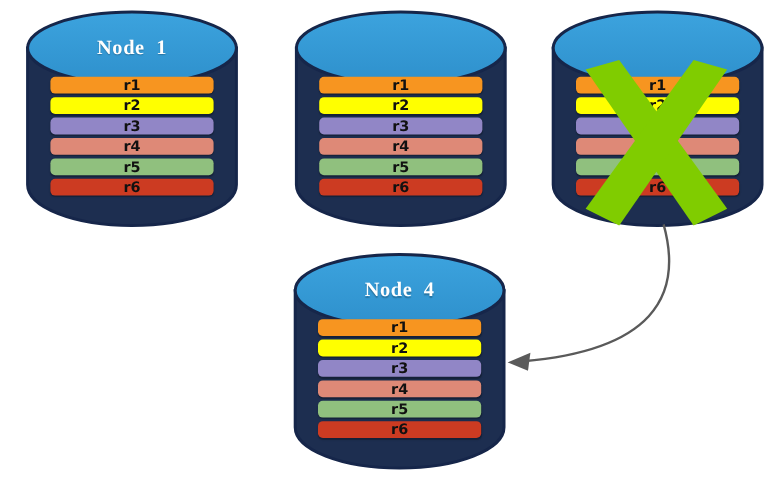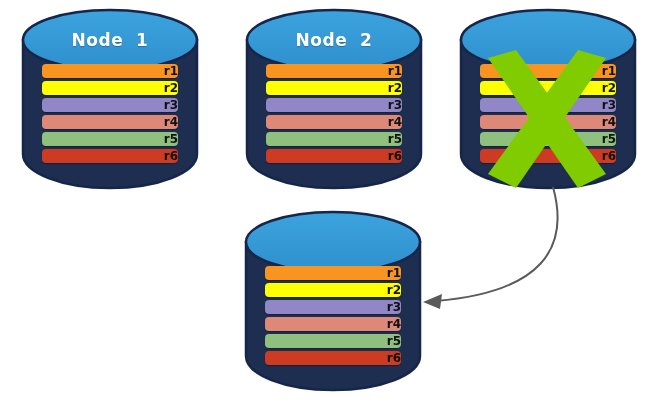--- a/index.html
+++ b/index.html
@@ -36,36 +36,37 @@
     position: absolute;
     left: 0;
     width: 100%;
     text-align: center;
     color: #ffffff;
     font-weight: bold;
     font-size: 17px;
     letter-spacing: 0.5px;
     white-space: pre;
     text-shadow: 0 1px 1px rgba(0,0,0,0.25);
+    font-family: Liberation Serif, serif;
   }
   .rows {
     position: absolute;
     left: 0;
     width: 100%;
     display: flex;
     flex-direction: column;
   }
   .row-bar {
     position: relative;
     border-radius: 4px;
     color: #111111;
     font-weight: bold;
     font-size: 12px;
     line-height: 14px;
-    text-align: right;
+    text-align: center;
     box-sizing: border-box;
     box-shadow: 0 1px 1px rgba(0,0,0,0.30);
   }
   
   .cross {
     position: absolute;
     pointer-events: none;
   }
   
   #arrow-layer {
@@ -108,21 +109,20 @@
     <svg class="cyl-svg" width="180" height="182" viewBox="0 0 180 182">
       <defs>
         <linearGradient id="topgrad2" x1="0" y1="0" x2="0" y2="1">
           <stop offset="0%" stop-color="#3CA3DE"></stop>
           <stop offset="100%" stop-color="#2E90CC"></stop>
         </linearGradient>
       </defs>
       <path d="M 3,34 L 3,148 A 87,34 0 0 0 177,148 L 177,34 Z" fill="#1D2E50" stroke="#16264A" stroke-width="2.5"></path>
       <ellipse cx="90" cy="34" rx="87" ry="30" fill="url(#topgrad2)" stroke="#16264A" stroke-width="2.5"></ellipse>
     </svg>
-    <div class="node-label" style="top:24px;">Node  2</div>
     <div class="rows" style="top:58px; padding:0 22px; box-sizing:border-box; gap:3px;">
       <div class="row-bar" style="background:#F79520; height:14px;"><span>r1</span></div>
       <div class="row-bar" style="background:#FFFF00; height:14px;"><span>r2</span></div>
       <div class="row-bar" style="background:#9186C6; height:14px;"><span>r3</span></div>
       <div class="row-bar" style="background:#DE8977; height:14px;"><span>r4</span></div>
       <div class="row-bar" style="background:#90C07E; height:14px;"><span>r5</span></div>
       <div class="row-bar" style="background:#CC3B22; height:14px;"><span>r6</span></div>
     </div>
   </div>
 
@@ -158,20 +158,21 @@
     <svg class="cyl-svg" width="180" height="182" viewBox="0 0 180 182">
       <defs>
         <linearGradient id="topgrad4" x1="0" y1="0" x2="0" y2="1">
           <stop offset="0%" stop-color="#3CA3DE"></stop>
           <stop offset="100%" stop-color="#2E90CC"></stop>
         </linearGradient>
       </defs>
       <path d="M 3,34 L 3,148 A 87,34 0 0 0 177,148 L 177,34 Z" fill="#1D2E50" stroke="#16264A" stroke-width="2.5"></path>
       <ellipse cx="90" cy="34" rx="87" ry="30" fill="url(#topgrad4)" stroke="#16264A" stroke-width="2.5"></ellipse>
     </svg>
+    <div class="node-label" style="top:24px;">Node  4</div>
     <div class="rows" style="top:58px; padding:0 22px; box-sizing:border-box; gap:3px;">
       <div class="row-bar" style="background:#F79520; height:14px;"><span>r1</span></div>
       <div class="row-bar" style="background:#FFFF00; height:14px;"><span>r2</span></div>
       <div class="row-bar" style="background:#9186C6; height:14px;"><span>r3</span></div>
       <div class="row-bar" style="background:#DE8977; height:14px;"><span>r4</span></div>
       <div class="row-bar" style="background:#90C07E; height:14px;"><span>r5</span></div>
       <div class="row-bar" style="background:#CC3B22; height:14px;"><span>r6</span></div>
     </div>
   </div>
 

